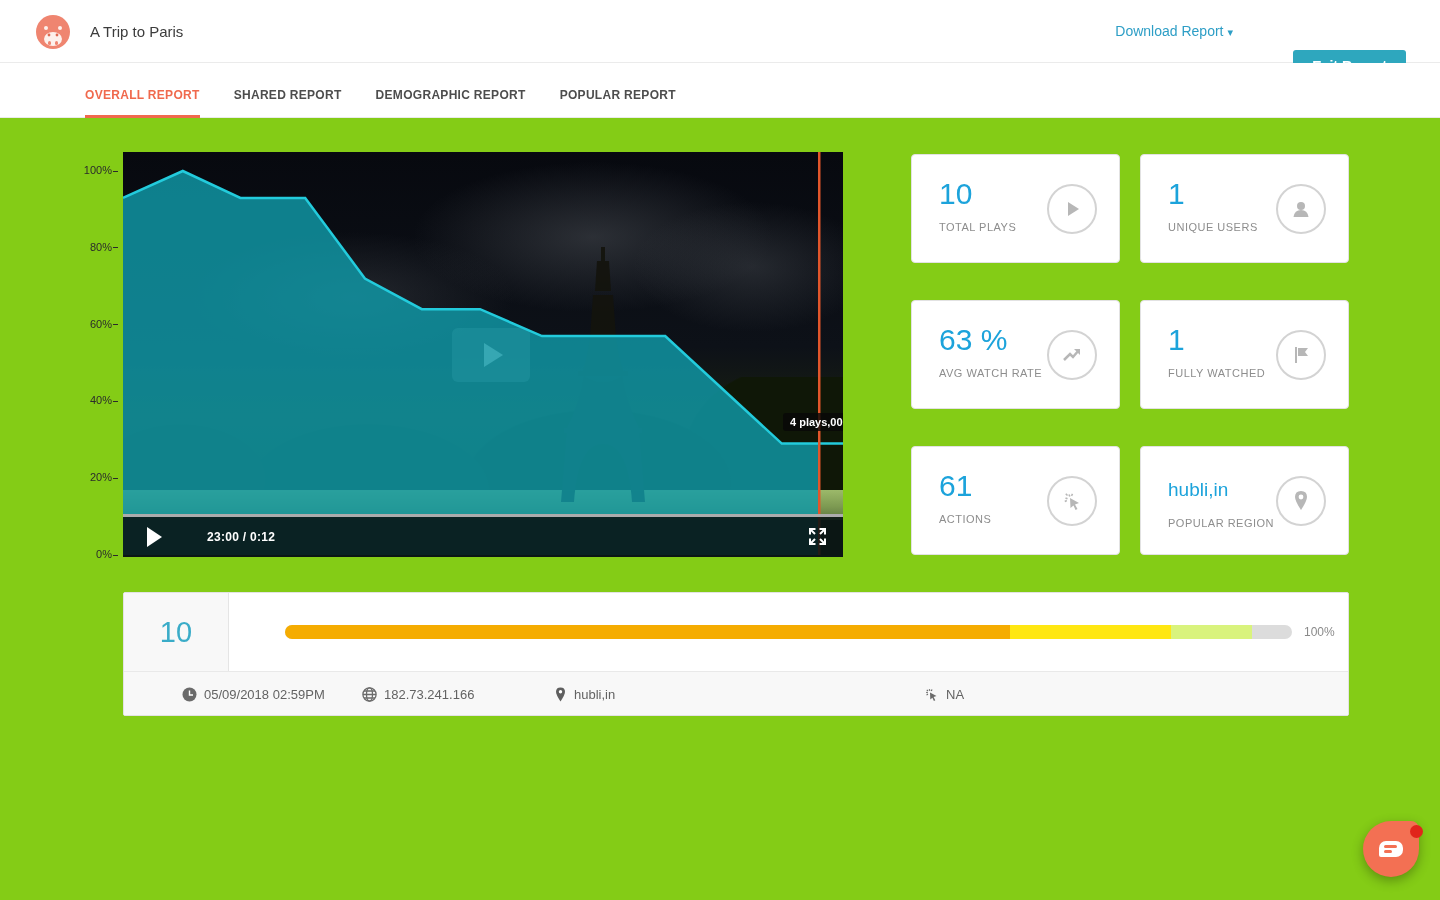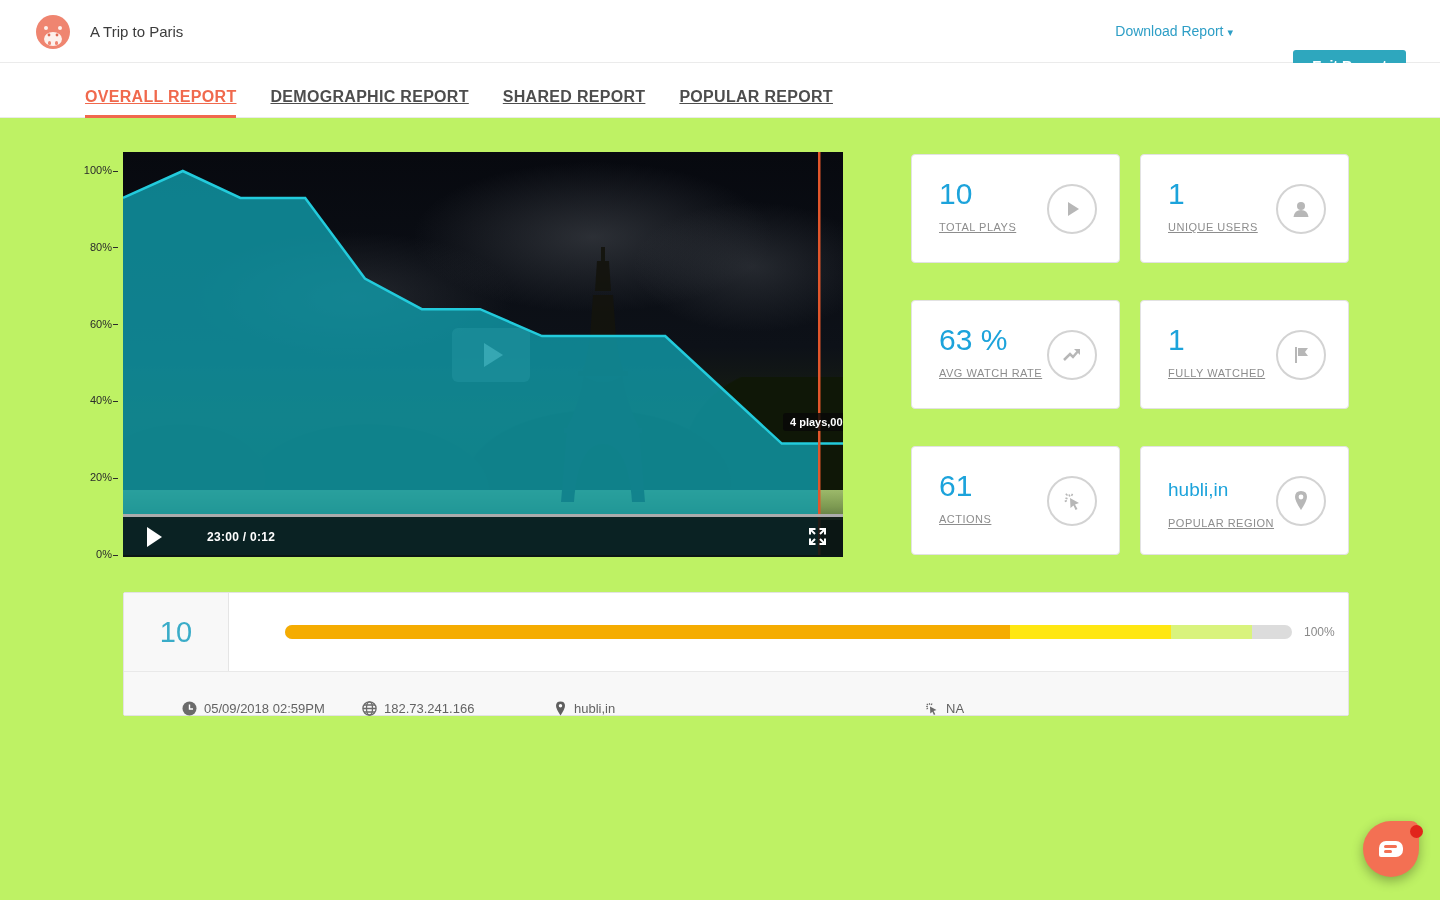--- a/index.html
+++ b/index.html
@@ -1,31 +1,31 @@
 <!DOCTYPE html>
 <html><head>
 <meta charset="utf-8">
 <style>
   * { margin:0; padding:0; box-sizing:border-box; }
   html,body { background:#fff; }
   body { font-family:"Liberation Sans","DejaVu Sans",sans-serif; }
-  #page { position:relative; width:1440px; height:900px; background:#bef264; overflow:hidden; }
+  #page { position:relative; width:1440px; height:900px; background:#84cc16; overflow:hidden; }
 
   
   .header { position:absolute; left:0; top:0; width:1440px; height:63px; background:#fff; border-bottom:1px solid #ebebeb; }
   .logo { position:absolute; left:36px; top:15px; width:34px; height:34px; }
   .page-title { position:absolute; left:90px; top:0; height:63px; line-height:63px; font-size:15px; color:#3c3c3c; }
   .download-link { position:absolute; right:207px; top:0; height:63px; line-height:63px; font-size:14px; color:#2d9ec6; cursor:pointer; }
   .download-link .caret { font-size:11px; margin-left:4px; }
   .exit-btn { position:absolute; right:34px; top:16px; height:31px; padding:0 19px; background:#2ea7be; color:#fff; border:none; border-radius:3px; font-size:14px; font-weight:bold; font-family:inherit; cursor:pointer;margin-top:34px; }
 
   
   .tabbar { position:absolute; left:0; top:63px; width:1440px; height:55px; background:#fff; border-bottom:1px solid #eaeaea; }
   .tabs { position:absolute; left:85px; top:0; height:55px; display:flex; gap:34px; }
-  .tab { font-size:16px; font-weight:bold; letter-spacing:.3px; color:#4d4d4d; padding-top:25px; height:55px; cursor:pointer;text-decoration:underline; }
+  .tab { font-size:12px; font-weight:bold; letter-spacing:.3px; color:#4d4d4d; padding-top:25px; height:55px; cursor:pointer; }
   .tab.active { color:#f0694d; border-bottom:3px solid #f0694d; }
 
   
   .y-axis { position:absolute; left:58px; top:152px; width:60px; height:405px; }
   .ylabel { position:absolute; right:0; width:60px; text-align:right; font-size:11px; color:#2b2b2b; }
   .ylabel .tick { display:inline-block; width:5px; height:1px; background:#2b2b2b; vertical-align:middle; margin-left:1px; }
 
   
   .video { position:absolute; left:123px; top:152px; width:720px; height:405px; background:#000; overflow:hidden; }
   .sky { position:absolute; inset:0; background:linear-gradient(180deg,#07090f 0%,#0d1118 48%,#151b14 60%,#1a2310 66%); }
@@ -50,34 +50,34 @@
   .controls { position:absolute; left:0; bottom:0; width:720px; height:43px; background:rgba(9,20,20,.88); border-top:3px solid #acacac; display:flex; align-items:center; }
   .ctl-play { width:0; height:0; border-left:15px solid #fff; border-top:10px solid transparent; border-bottom:10px solid transparent; margin-left:24px; cursor:pointer; }
   .ctl-time { margin-left:45px; color:#fff; font-size:12px; font-weight:bold; letter-spacing:.3px; }
   .ctl-fs { position:absolute; right:16px; top:10px; cursor:pointer; }
 
   
   .stats { position:absolute; left:911px; top:154px; display:grid; grid-template-columns:209px 209px; grid-auto-rows:109px; column-gap:20px; row-gap:37px; }
   .card { position:relative; background:#fff; border:1px solid #e2e2e2; border-radius:4px; }
   .card .value { position:absolute; left:27px; top:22px; font-size:30px; color:#1ca3db; }
   .card .value.small { font-size:19px; top:32px; }
-  .card .label { position:absolute; left:27px; top:66px; font-size:11px; letter-spacing:.5px; color:#8d8d8d;text-decoration:underline; }
+  .card .label { position:absolute; left:27px; top:66px; font-size:11px; letter-spacing:.5px; color:#8d8d8d; }
   .card .label.lower { top:70px; }
   .icon-circle { position:absolute; right:22px; top:50%; transform:translateY(-50%); width:50px; height:50px; border:2px solid #d3d3d3; border-radius:50%; display:flex; align-items:center; justify-content:center; }
 
   
   .session { position:absolute; left:123px; top:592px; width:1226px; border:1px solid #e3e3e3; border-radius:2px; background:#fff; }
   .session-top { display:flex; height:78px; }
   .count-cell { width:105px; background:#f8f8f8; border-right:1px solid #e5e5e5; display:flex; align-items:center; justify-content:center; font-size:29px; color:#3aacc8; }
   .bar-area { position:relative; flex:1; }
   .bar-track { position:absolute; left:56px; top:32px; width:1007px; height:14px; background:#dcdcdc; border-radius:7px; overflow:hidden; display:flex; }
   .seg { height:14px; }
   .bar-pct { position:absolute; left:1075px; top:32px; font-size:12px; color:#8a8a8a; line-height:14px; }
   .session-bottom { position:relative; height:44px; background:#f8f8f8; border-top:1px solid #e9e9e9; }
-  .meta-item { position:absolute; top:0; height:44px; display:flex; align-items:flex-end; gap:7px; font-size:13px; color:#636363; }
+  .meta-item { position:absolute; top:0; height:44px; display:flex; align-items:center; gap:7px; font-size:13px; color:#636363; }
   .meta-item svg { flex:none; }
 
   
   .chat { position:absolute; left:1363px; top:821px; width:56px; height:56px; background:#f37053; border-radius:28px 8px 28px 28px; box-shadow:0 4px 12px rgba(0,0,0,.3); cursor:pointer; }
   .chat-bubble { position:absolute; left:16px; top:20px; width:24px; height:16px; background:#fff; border-radius:7px 7px 7px 2px; }
   .chat-bubble .l1 { position:absolute; left:5px; top:4px; width:13px; height:2.5px; background:#f37053; border-radius:2px; }
   .chat-bubble .l2 { position:absolute; left:5px; top:9px; width:8px; height:2.5px; background:#f37053; border-radius:2px; }
   .chat-dot { position:absolute; left:47px; top:4px; width:13px; height:13px; border-radius:50%; background:#e1251b; }
 </style>
 </head>
@@ -98,22 +98,22 @@
       <rect x="19" y="26" width="3" height="4" rx="1.5" fill="#ef8570"></rect>
     </svg>
     <div class="page-title">A Trip to Paris</div>
     <div class="download-link"><span>Download Report</span><span class="caret">▾</span></div>
     <button class="exit-btn">Exit Report</button>
   </div>
 
   <div class="tabbar">
     <div class="tabs">
       <div class="tab active">OVERALL REPORT</div>
+      <div class="tab">SHARED REPORT</div>
       <div class="tab">DEMOGRAPHIC REPORT</div>
-      <div class="tab">SHARED REPORT</div>
       <div class="tab">POPULAR REPORT</div>
     </div>
   </div>
 
   <div class="y-axis">
       <div class="ylabel" style="top: 12px;">100%<span class="tick"></span></div>
       <div class="ylabel" style="top: 88.8px;">80%<span class="tick"></span></div>
       <div class="ylabel" style="top: 165.6px;">60%<span class="tick"></span></div>
       <div class="ylabel" style="top: 242.4px;">40%<span class="tick"></span></div>
       <div class="ylabel" style="top: 319.2px;">20%<span class="tick"></span></div>

